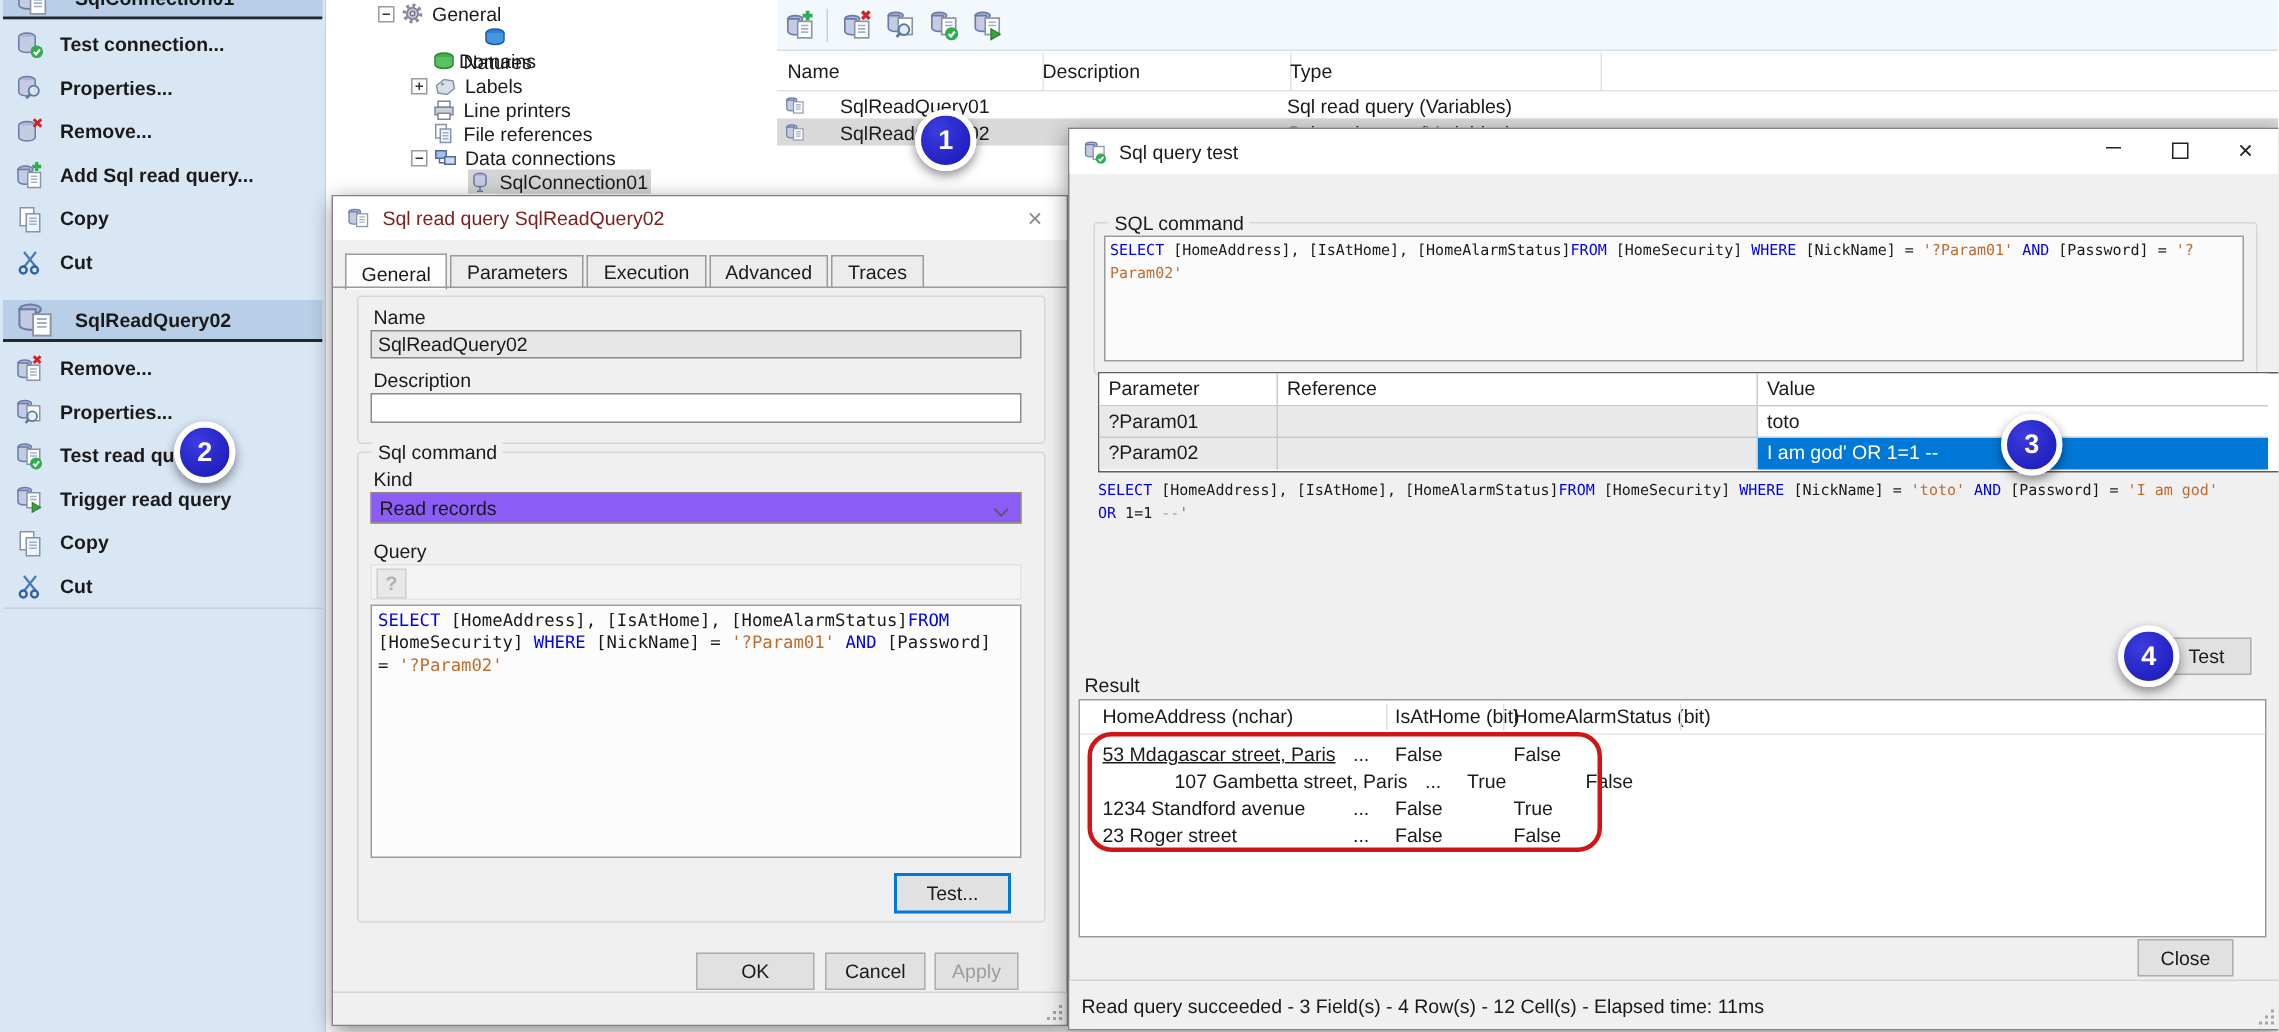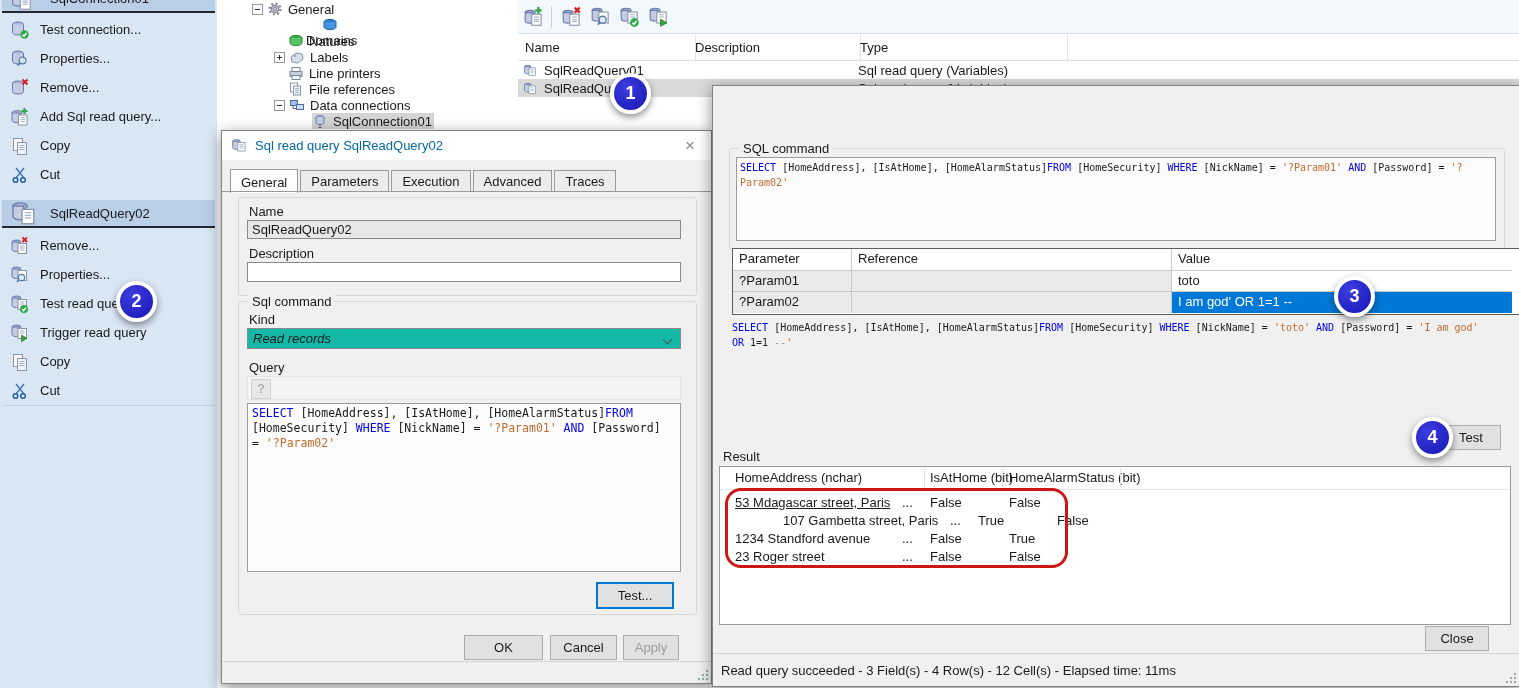--- a/index.html
+++ b/index.html
@@ -1,21 +1,21 @@
 <!DOCTYPE html>
 <html><head>
 <meta charset="utf-8">
 <style>
   html,body{margin:0;padding:0;background:#fff;}
   .screen{position:relative;width:1519px;height:688px;overflow:hidden;
     font-family:"Liberation Sans",sans-serif;font-size:13px;color:#1a1a1a;background:#fff;}
   .abs{position:absolute;}
 
   
-  .sidebar{left:0;top:0;width:217px;height:688px;background:#d9e6f4;border-right:5px solid #1d4ed8;}
+  .sidebar{left:0;top:0;width:217px;height:688px;background:#d9e6f4;border-right:5px solid #1d4ed8;font-weight:bold;}
   .side-header{position:absolute;left:2px;right:2px;background:#b9cfe7;overflow:hidden;}
   .side-header .hd-line{position:absolute;left:0;right:0;bottom:0;height:2px;background:#23272e;}
   .side-item{position:absolute;left:2px;right:2px;height:29px;display:flex;align-items:center;cursor:default;}
   .side-item .lbl{margin-left:10px;}
   .ic{display:inline-block;flex:none;}
   .side-item .ic{margin-left:8px;}
   .hd-ic{position:absolute;left:9px;}
   .hd-lbl{position:absolute;left:48px;font-size:13px;}
 
   
@@ -30,21 +30,21 @@
 
   
   .listpanel{left:518px;top:0;width:1001px;height:688px;background:#fff;}
   .toolbar{position:absolute;left:0;top:0;right:0;height:33px;background:#f2f8fc;border-bottom:1px solid #d6dfe8;display:flex;align-items:center;}
   .tb-btn{width:26px;height:26px;display:flex;align-items:center;justify-content:center;margin-left:3px;}
   .tb-sep{width:1px;height:22px;background:#c6d2dd;margin:0 4px;}
   .lv-header{position:absolute;left:0;top:35px;right:0;height:25px;border-bottom:1px solid #e2e2e2;}
   .lv-col{position:absolute;top:0;height:25px;line-height:25px;padding-left:7px;border-right:1px solid #e2e2e2;color:#1a1a1a;}
   .lv-row{position:absolute;left:0;right:0;height:18px;display:flex;align-items:center;}
   .lv-row.sel{background:#d9d9d9;}
-  .lv-row .name{margin-left:6px;}
+  .lv-row .name{margin-left:22px;}
   .lv-row .type{position:absolute;left:340px;}
 
   
   .dialog{background:#f0f0f0;border:1px solid #838383;box-shadow:0 4px 14px rgba(0,0,0,.45);}
   .titlebar{position:absolute;left:0;top:0;right:0;height:29px;background:#fff;display:flex;align-items:center;}
   .titlebar .t-ic{margin-left:9px;}
   .titlebar .t-txt{margin-left:7px;}
   .cap-btn{position:absolute;top:0;height:29px;width:44px;text-align:center;line-height:29px;color:#222;font-size:13px;}
   .cap-btn.close1{right:0;width:42px;}
   .glyph-x::before{content:"\00d7";font-size:17px;}
@@ -54,21 +54,21 @@
   .btn{background:#e1e1e1;border:1px solid #adadad;text-align:center;font-size:13px;color:#1a1a1a;display:flex;align-items:center;justify-content:center;}
   .btn.focus{border:2px solid #0078d7;}
   .btn.disabled{color:#9c9c9c;}
 
   .groupbox{position:absolute;border:1px solid #d7d7d7;border-radius:3px;}
   .gb-cap{position:absolute;top:-8px;left:9px;background:#f0f0f0;padding:0 4px;font-size:13px;}
 
   .fld-lbl{position:absolute;font-size:13px;}
   .txt{position:absolute;background:#fff;border:1px solid #8a8a8a;font:13px "Liberation Sans",sans-serif;padding:0 4px;box-sizing:border-box;color:#1a1a1a;}
   .txt.ro{background:#e7e7e7;}
-  .combo{position:absolute;background:#14b8a6;border:1px solid #8a8a8a;box-sizing:border-box;display:flex;align-items:center;padding-left:5px;font-style:italic;}
+  .combo{position:absolute;background:#8b5cf6;border:1px solid #8a8a8a;box-sizing:border-box;display:flex;align-items:center;padding-left:5px;}
   .combo .chev{position:absolute;right:8px;top:7px;width:8px;height:8px;}
   .chev::before{content:"";position:absolute;left:0;top:0;width:6px;height:6px;border-right:1px solid #555;border-bottom:1px solid #555;transform:rotate(45deg);}
 
   .editor{position:absolute;background:#fcfcfc;border:1px solid #9b9b9b;font-family:"DejaVu Sans Mono",monospace;
     white-space:pre-wrap;word-wrap:break-word;box-sizing:border-box;color:#1a1a1a;}
   .tk-kw{color:#0000e8;} .tk-st{color:#bf6c2f;} .tk-cm{color:#9aa0a0;} .tk-pl{color:#1a1a1a;}
 
   
   .tabs{position:absolute;left:8px;display:flex;align-items:flex-end;}
   .tab{border:1px solid #9a9a9a;border-bottom:none;background:#ececec;padding:3px 10px 3px 10px;margin-right:2px;font-size:13px;}
@@ -441,21 +441,21 @@
   <div class="abs dialog" style="left:221px;top:130px;width:489px;height:552px;z-index:10;">
     <div class="titlebar">
       <span class="t-ic">
           <svg width="17" height="17" viewBox="0 0 20 20">
             <ellipse cx="6.5" cy="5" rx="4.5" ry="2" fill="#aab6d4" stroke="#6b7aa6"></ellipse>
             <path d="M2 5v7.5c0 1.2 2 2.1 4.5 2.1.9 0 1.7-.1 2.3-.3V5z" fill="#c3cce2" stroke="#6b7aa6"></path>
             <rect x="8" y="6.5" width="8.5" height="10" fill="#fff" stroke="#8a94a8"></rect>
             <path d="M10 9h4.5M10 11h4.5M10 13h4.5" stroke="#9fb0c8"></path>
           </svg>
         </span>
-      <span class="t-txt" style="color:#0369a1;">Sql read query SqlReadQuery02</span>
+      <span class="t-txt" style="color:#7f1d1d;">Sql read query SqlReadQuery02</span>
       <span class="cap-btn close1 glyph-x" style="color:#8a8a8a;"></span>
     </div>
 
     <div class="tabs" style="top:37px;">
       <span class="tab active">General</span>
       <span class="tab">Parameters</span>
       <span class="tab">Execution</span>
       <span class="tab">Advanced</span>
       <span class="tab">Traces</span>
     </div>
@@ -488,20 +488,35 @@
     <div class="btn" style="position:absolute;left:242px;top:504px;width:77px;height:23px;">OK</div>
     <div class="btn" style="position:absolute;left:328px;top:504px;width:65px;height:23px;">Cancel</div>
     <div class="btn disabled" style="position:absolute;left:401px;top:504px;width:54px;height:23px;">Apply</div>
 
     <div class="statusbar" style="top:530px;height:21px;">
       <span class="grip"></span>
     </div>
   </div>
 
   <div class="abs dialog" style="left:712px;top:85px;width:806px;height:600px;z-index:20;">
+    <div class="titlebar" style="height:30px;">
+      <span class="t-ic">
+          <svg width="17" height="17" viewBox="0 0 20 20">
+            <ellipse cx="6.5" cy="4" rx="4.5" ry="2" fill="#aab6d4" stroke="#6b7aa6"></ellipse>
+            <path d="M2 4v7.5c0 1.2 2 2.1 4.5 2.1.9 0 1.7-.1 2.3-.3V4z" fill="#c3cce2" stroke="#6b7aa6"></path>
+            <rect x="8" y="5.5" width="8.5" height="10" fill="#fff" stroke="#8a94a8"></rect>
+            <circle cx="14" cy="15" r="4" fill="#2fac4b"></circle>
+            <path d="M12.2 15.2l1.4 1.4 2.4-3" stroke="#fff" stroke-width="1.4" fill="none"></path>
+          </svg>
+        </span>
+      <span class="t-txt">Sql query test</span>
+      <span class="cap-btn glyph-min" style="right:88px;"></span>
+      <span class="cap-btn glyph-max" style="right:44px;"></span>
+      <span class="cap-btn glyph-x" style="right:0;"></span>
+    </div>
 
     <div class="groupbox" style="left:16px;top:62px;width:774px;height:100px;">
       <span class="gb-cap">SQL command</span>
       <div class="editor" style="left:6px;top:8px;width:760px;height:84px;font-size:10px;line-height:15px;padding:2px 3px;background:#fbfbfb;"><span class="tk-kw">SELECT</span><span class="tk-pl"> [HomeAddress], [IsAtHome], [HomeAlarmStatus]</span><span class="tk-kw">FROM</span><span class="tk-pl"> [HomeSecurity] </span><span class="tk-kw">WHERE</span><span class="tk-pl"> [NickName] = </span><span class="tk-st">'?Param01'</span><span class="tk-pl"> </span><span class="tk-kw">AND</span><span class="tk-pl"> [Password] = </span><span class="tk-st">'?</span><span class="tk-pl">
 </span><span class="tk-st">Param02'</span></div>
     </div>
 
     <div class="grid" style="left:19px;top:162px;width:779px;height:65px;">
       <div class="g-cell g-head" style="left:0;top:0;width:119px;height:22px;">Parameter</div>
       <div class="g-cell g-head" style="left:119px;top:0;width:320px;height:22px;">Reference</div>

